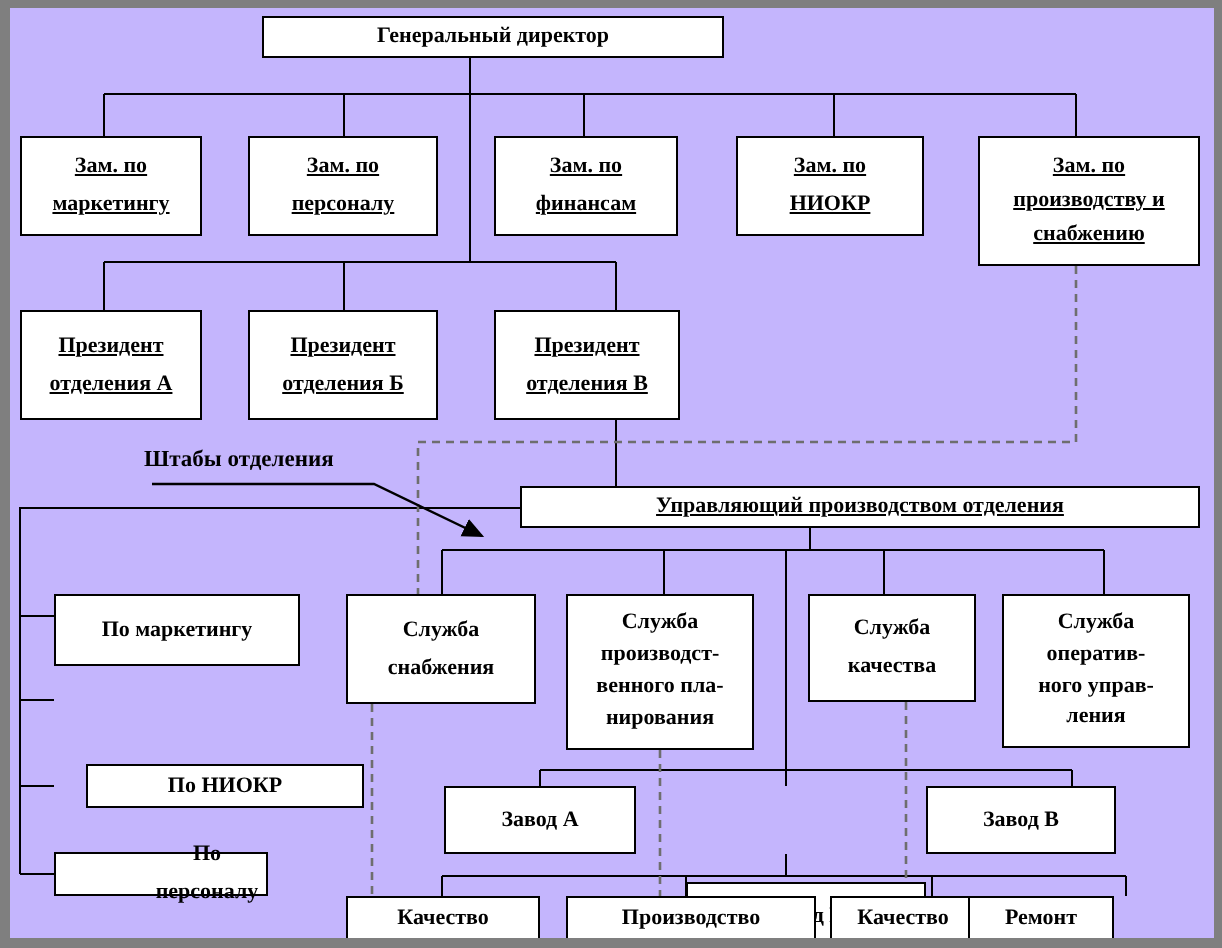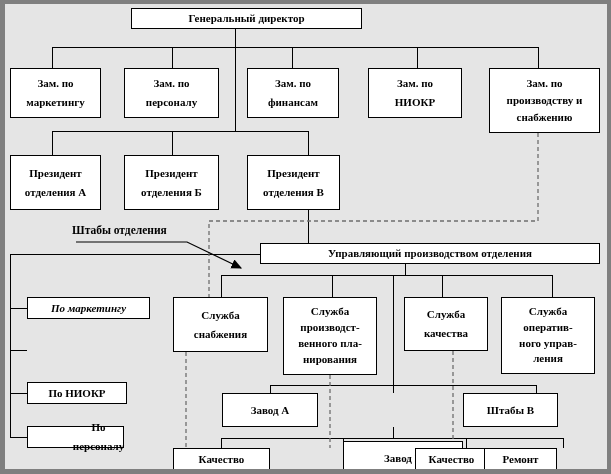--- a/index.html
+++ b/index.html
@@ -1,20 +1,20 @@
 <!DOCTYPE html>
 <html><head>
 <meta charset="utf-8">
 <style>
   html, body { margin: 0; padding: 0; background: #ffffff; }
   .stage {
     position: relative;
     width: 611px;
     height: 474px;
-    background: #e5e5e5;
+    background: #c4b5fd;
     overflow: hidden;
     font-family: "Liberation Serif", serif;
   }
   .frame {
     position: absolute;
     inset: 0;
     border: 4px solid #7f7f7f;
     border-left-width: 5px;
     border-bottom-width: 5px;
     pointer-events: none;
@@ -36,21 +36,21 @@
     text-align: center;
     white-space: pre-line;
     font-weight: bold;
     font-size: 11px;
     line-height: 1.7;
     color: #000000;
     z-index: 2;
     padding: 0 2px;
   }
   .node.lh-sm { line-height: 1.45; }
-  .node.thick { border-width: 1.5px; }
+  .node.thick { border-width: 1.5px; text-decoration: underline; }
   .callout {
     position: absolute;
     font-weight: bold;
     font-size: 11.5px;
     color: #000000;
     z-index: 3;
     white-space: nowrap;
   }
 </style>
 </head>
@@ -112,39 +112,40 @@
 отделения А</div>
   <div class="node thick" style="left:124px; top:155px; width:95px; height:55px;">Президент
 отделения Б</div>
   <div class="node thick" style="left:247px; top:155px; width:93px; height:55px;">Президент
 отделения В</div>
 
   <div class="callout" style="left:72px; top:224px;">Штабы отделения</div>
 
   <div class="node thick" style="left:260px; top:243px; width:340px; height:21px;text-align:right;">Управляющий производством отделения</div>
 
-  <div class="node" style="left:27px; top:297px; width:123px; height:22px;font-style:italic;">По маркетингу</div>
-  <div class="node" style="left:27px; top:382px; width:100px; height:22px;">По НИОКР</div>
-  <div class="node" style="left:27px; top:426px; width:97px; height:22px;padding-left:48px;">По персоналу</div>
+  <div class="node" style="left:27px; top:297px; width:123px; height:36px;">По маркетингу</div>
+  <div class="node" style="left:43px; top:382px; width:139px; height:22px;">По НИОКР</div>
+  <div class="node" style="left:27px; top:426px; width:107px; height:22px;padding-left:48px;">По персоналу</div>
 
   <div class="node" style="left:173px; top:297px; width:95px; height:55px;">Служба
 снабжения</div>
   <div class="node lh-sm" style="left:283px; top:297px; width:94px; height:78px;">Служба
 производст-
 венного пла-
 нирования</div>
   <div class="node" style="left:404px; top:297px; width:84px; height:54px;">Служба
 качества</div>
   <div class="node lh-sm" style="left:501px; top:297px; width:94px; height:77px;">Служба
 оператив-
 ного управ-
 ления</div>
 
   <div class="node" style="left:222px; top:393px; width:96px; height:34px;text-align:center;">Завод А</div>
   <div class="node" style="left:343px; top:393px; width:120px; height:34px;margin-top:48px;">Завод Б</div>
-  <div class="node" style="left:463px; top:393px; width:95px; height:34px;">Штабы В</div>
+  <div class="node" style="left:463px; top:393px; width:95px; height:34px;">Завод В</div>
 
   <div class="node" style="left:173px; top:448px; width:97px; height:22px;">Качество</div>
+  <div class="node" style="left:283px; top:448px; width:125px; height:22px;">Производство</div>
   <div class="node" style="left:415px; top:448px; width:73px; height:22px;">Качество</div>
   <div class="node" style="left:484px; top:448px; width:73px; height:22px;">Ремонт</div>
 
   <div class="frame"></div>
 </div>
 
 </body></html>

